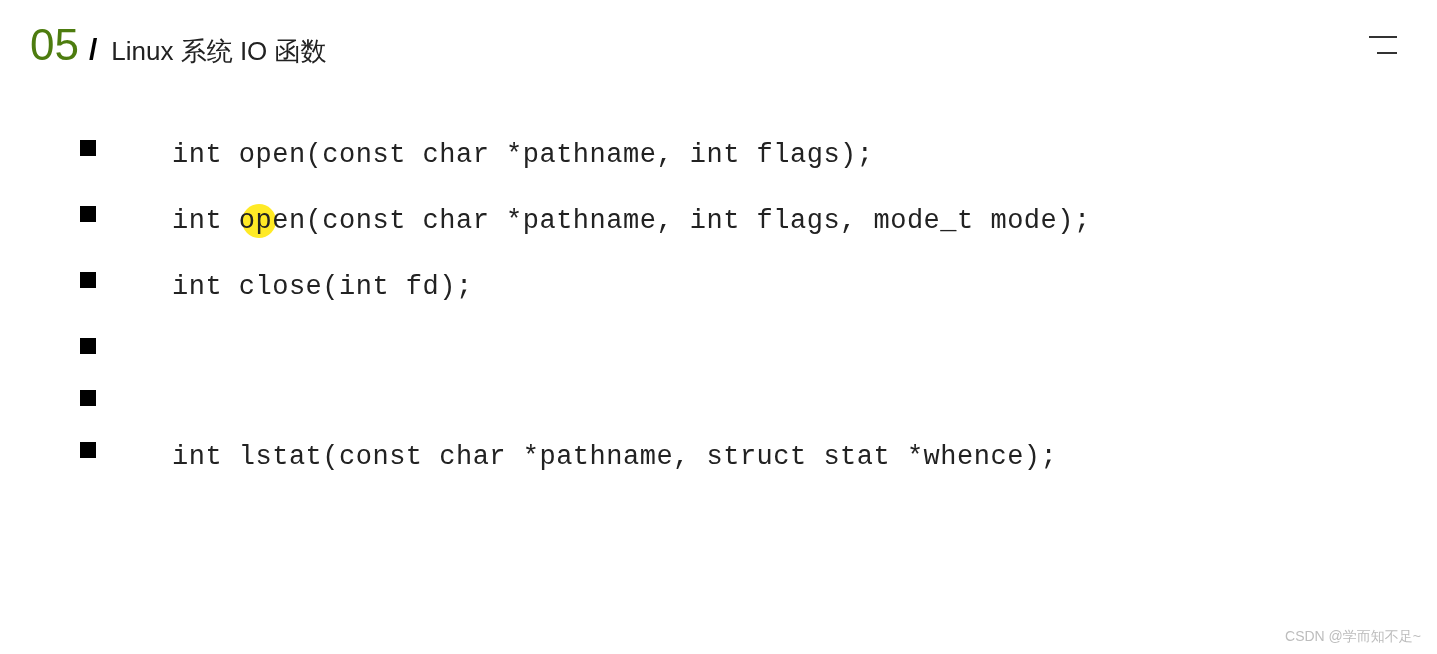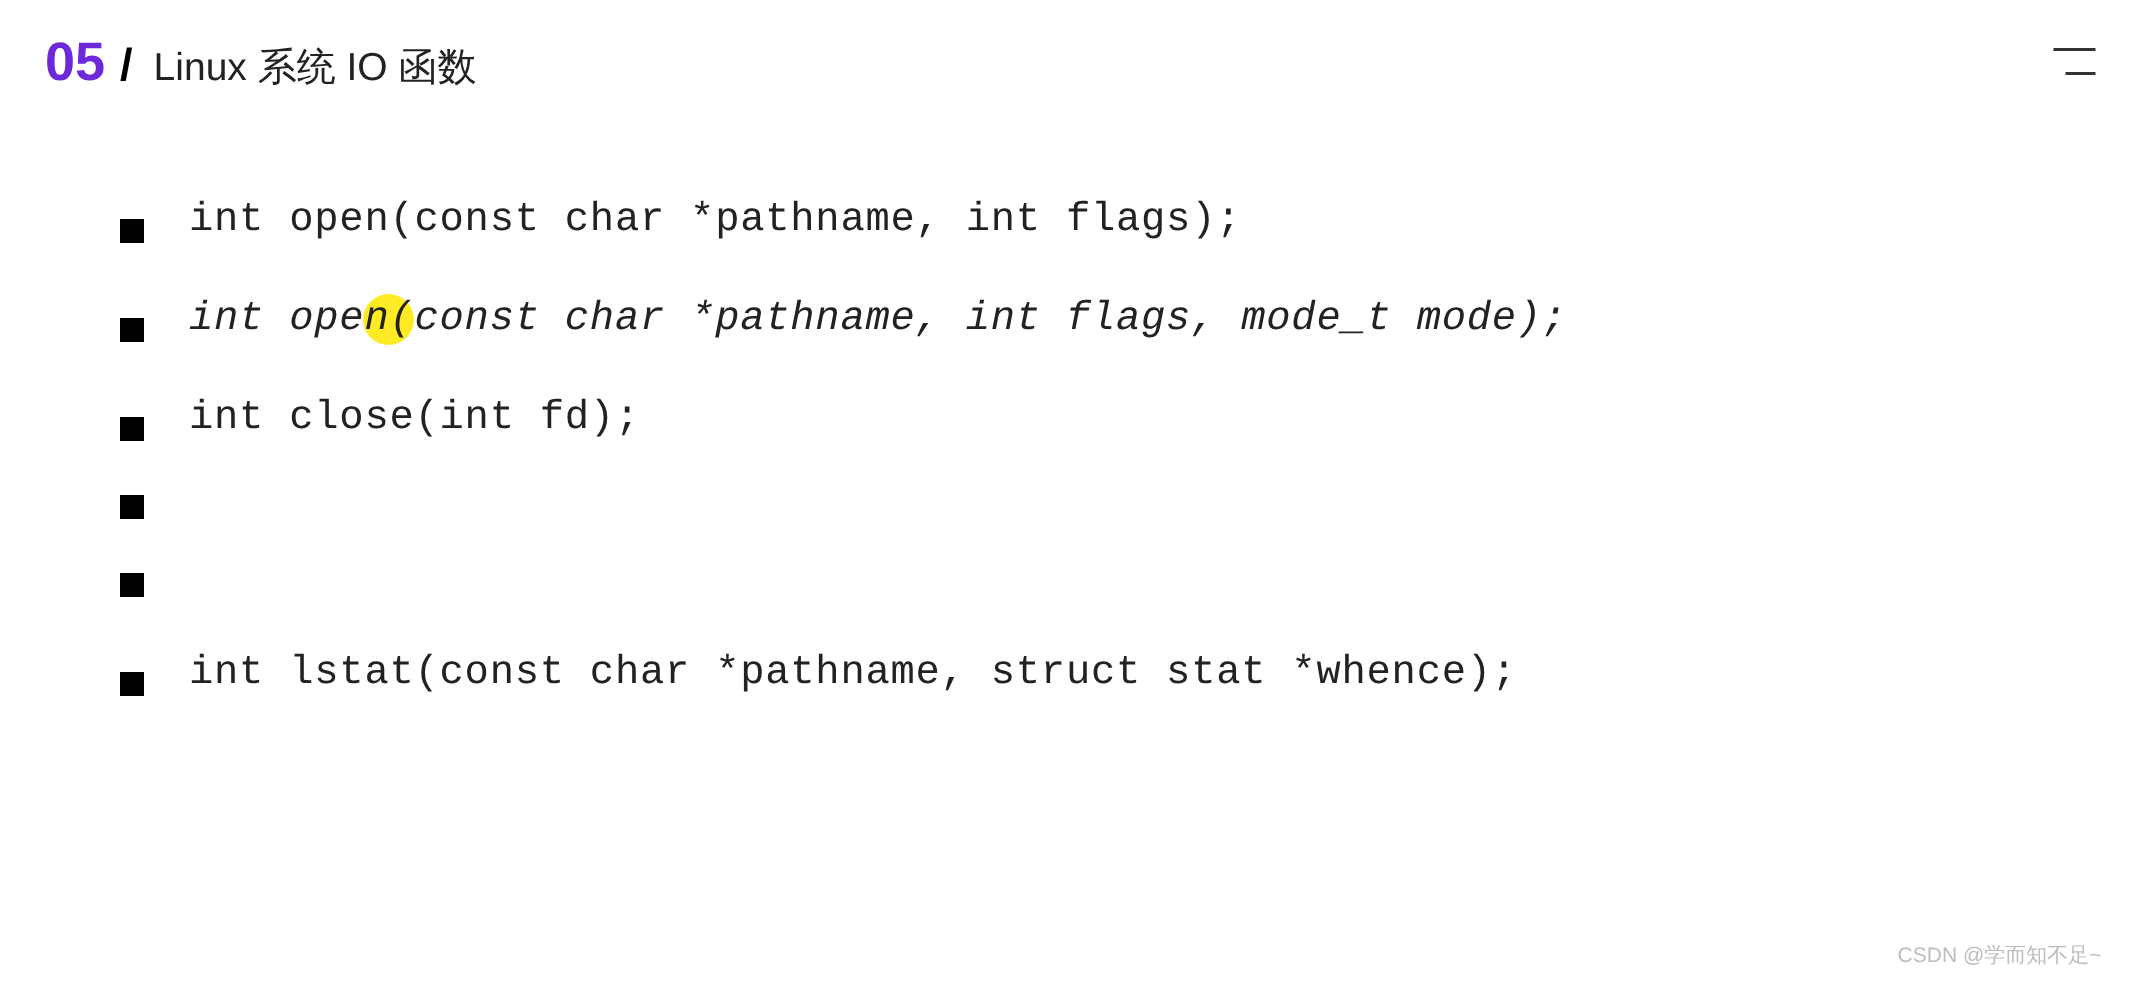--- a/index.html
+++ b/index.html
@@ -16,23 +16,23 @@
       align-items: center;
       padding: 20px 30px 10px 30px;
       justify-content: space-between;
     }
     .header-left {
       display: flex;
       align-items: baseline;
       gap: 8px;
     }
     .slide-number {
-      font-size: 36px;
-      font-weight: 700;
-      color: #6d28d9;
+      font-size: 44px;
+      font-weight: 400;
+      color: #4d7c0f;
     }
     .slide-slash {
       font-size: 30px;
       font-weight: 700;
       color: #000;
       margin-left: 2px;
     }
     .slide-title {
       font-size: 26px;
       font-weight: 400;
@@ -52,23 +52,24 @@
       height: 2px;
       background: #333;
     }
     .menu-icon span:nth-child(1) { width: 100%; }
     .menu-icon span:nth-child(2) { width: 70%; align-self: flex-end; }
     .content {
       padding: 60px 60px 0 80px;
     }
     .list-item {
       display: flex;
-      align-items: flex-end;
+      align-items: flex-start;
       margin-bottom: 36px;
       position: relative;
+      gap: 46px;
     }
     .bullet {
       width: 16px;
       height: 16px;
       background: #000;
       flex-shrink: 0;
       margin-right: 30px;
     }
     .code-text {
       font-family: "Courier New", Courier, monospace;
@@ -83,21 +84,21 @@
       height: 34px;
       background: #ffe600;
       border-radius: 50%;
       left: 162px;
       top: -2px;
       z-index: -1;
       opacity: 0.85;
     }
     .watermark {
       position: absolute;
-      right: 36px;
+      right: 16px;
       bottom: 8px;
       font-size: 14px;
       color: #bdbdbd;
       font-family: "Microsoft YaHei", sans-serif;
     }
   </style>
 </head>
 <body>
 
 <div class="header">
@@ -110,21 +111,21 @@
     <span></span>
     <span></span>
   </div>
 </div>
 
 <div class="content">
   <div class="list-item">
     <div class="bullet"></div>
     <span class="code-text">int open(const char *pathname, int flags);</span>
   </div>
-  <div class="list-item" style="z-index:0;font-style:italic;">
+  <div class="list-item" style="z-index:0;">
     <div class="cursor-highlight"></div>
     <div class="bullet"></div>
     <span class="code-text">int open(const char *pathname, int flags, mode_t mode);</span>
   </div>
   <div class="list-item">
     <div class="bullet"></div>
     <span class="code-text">int close(int fd);</span>
   </div>
   <div class="list-item">
     <div class="bullet"></div>

